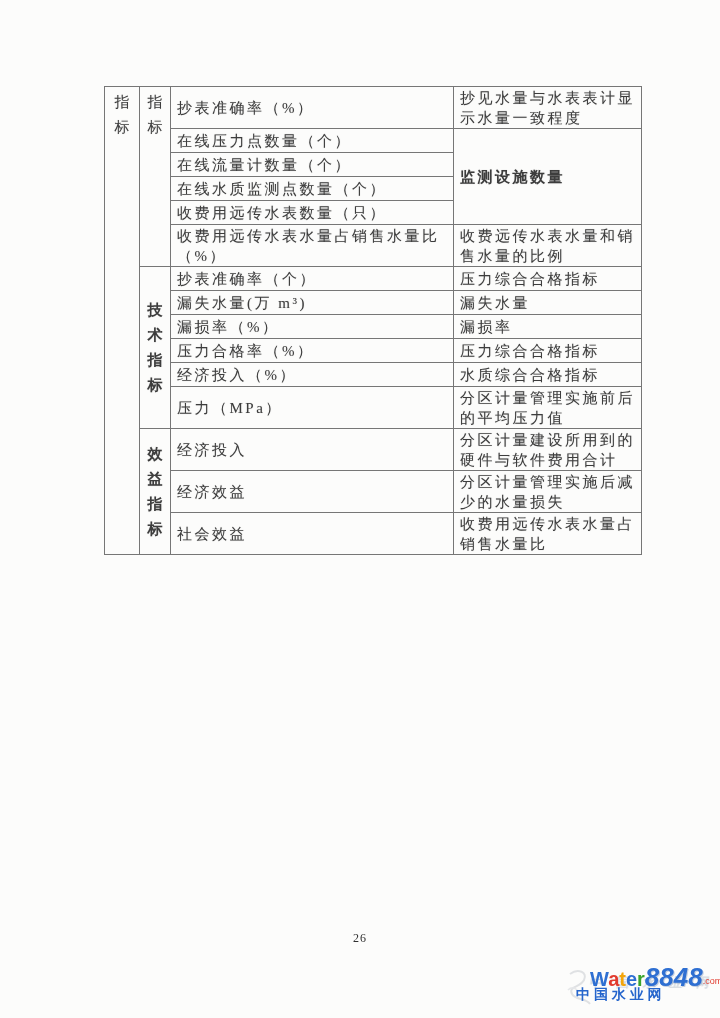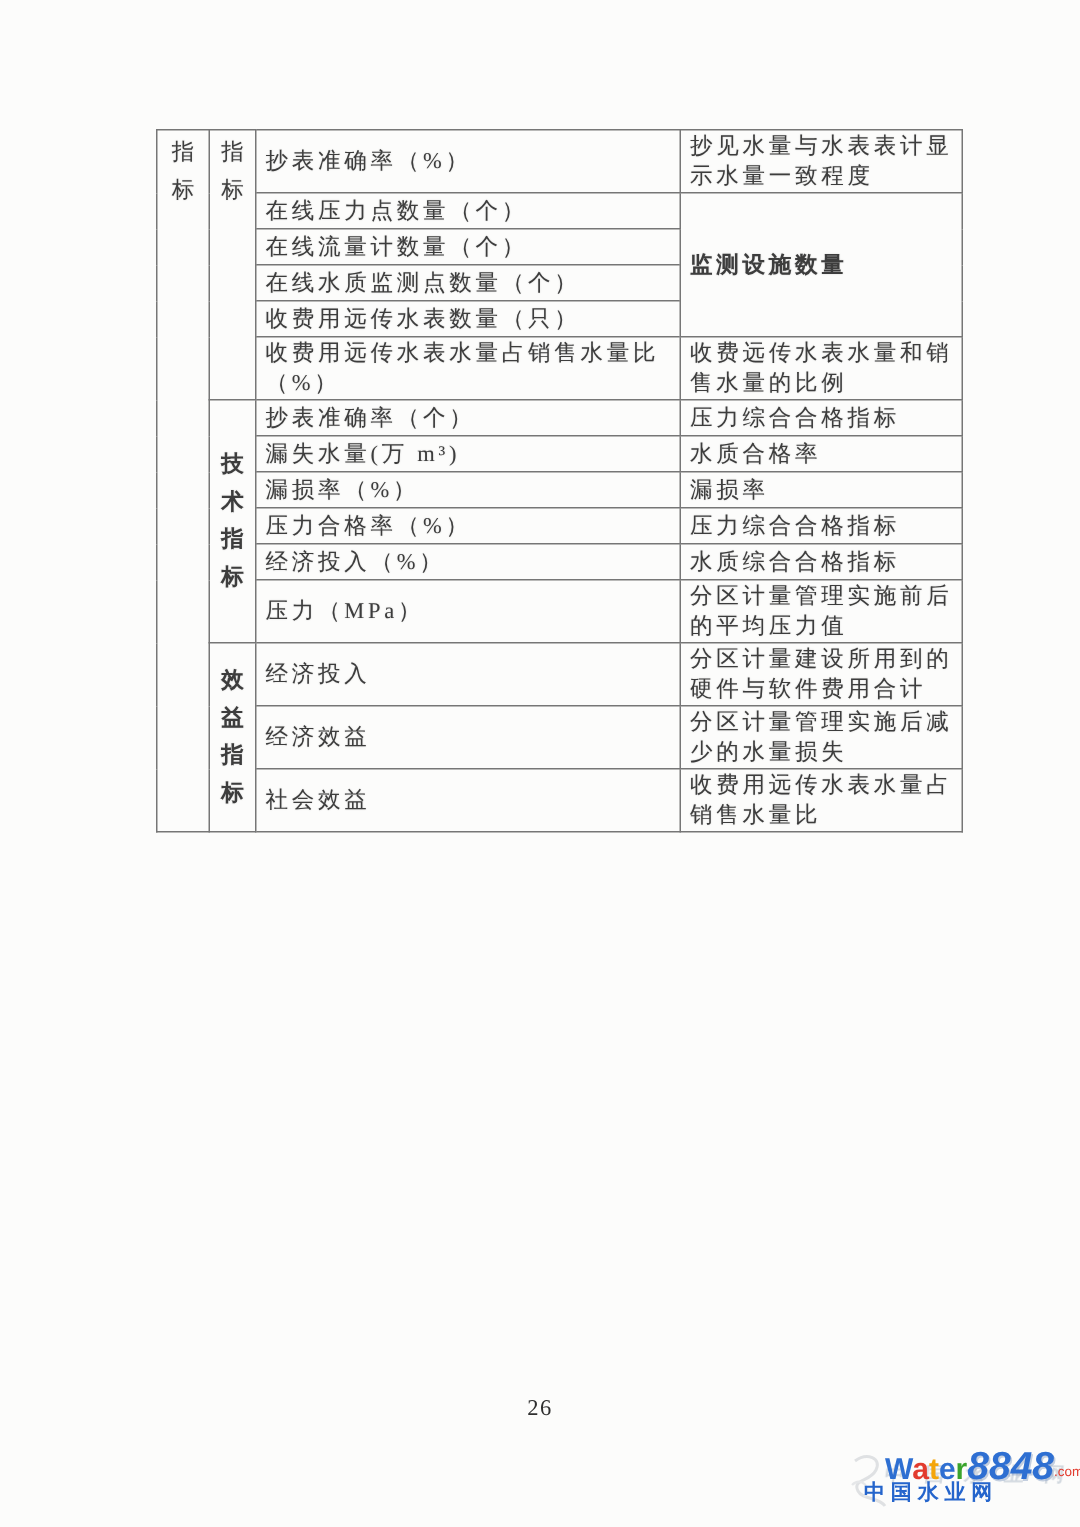--- a/index.html
+++ b/index.html
@@ -24,21 +24,21 @@
   }
   td.v-top { vertical-align:top; padding-top:3px; }
   td.v-mid { vertical-align:middle;font-weight:bold; }
   td.cell-ind, td.cell-desc {
     padding:0 3px 0 6px; letter-spacing:2.5px;
     line-height:20px; vertical-align:middle; text-align:left;
   }
   
   .page-number {
     position:absolute; top:931px; left:0; width:720px;
-    text-align:center; font-size:15px; color:#2f2f2f; letter-spacing:1px;
+    text-align:center; font-size:12px; color:#2f2f2f; letter-spacing:1px;
   }
   
   .watermark {
     position:absolute; right:4px; bottom:6px; width:152px; height:52px;
     font-family:"Liberation Sans","DejaVu Sans",sans-serif;
   }
   .wm-scribble { position:absolute; left:0; top:6px; opacity:.55; }
   .wm-ghost {
     position:absolute; left:26px; top:14px; width:126px;
     color:#a9b6c4; opacity:.5; font-weight:bold; font-size:13px;
@@ -99,21 +99,21 @@
     <tr class="r-s">
       <td class="vlab v-mid" rowspan="6">技
 术
 指
 标</td>
       <td class="cell-ind">抄表准确率（个）</td>
       <td class="cell-desc">压力综合合格指标</td>
     </tr>
     <tr class="r-s">
       <td class="cell-ind">漏失水量(万 m³)</td>
-      <td class="cell-desc">水质合格率</td>
+      <td class="cell-desc">漏失水量</td>
     </tr>
     <tr class="r-s">
       <td class="cell-ind">漏损率（%）</td>
       <td class="cell-desc">漏损率</td>
     </tr>
     <tr class="r-s">
       <td class="cell-ind">压力合格率（%）</td>
       <td class="cell-desc">压力综合合格指标</td>
     </tr>
     <tr class="r-s">

